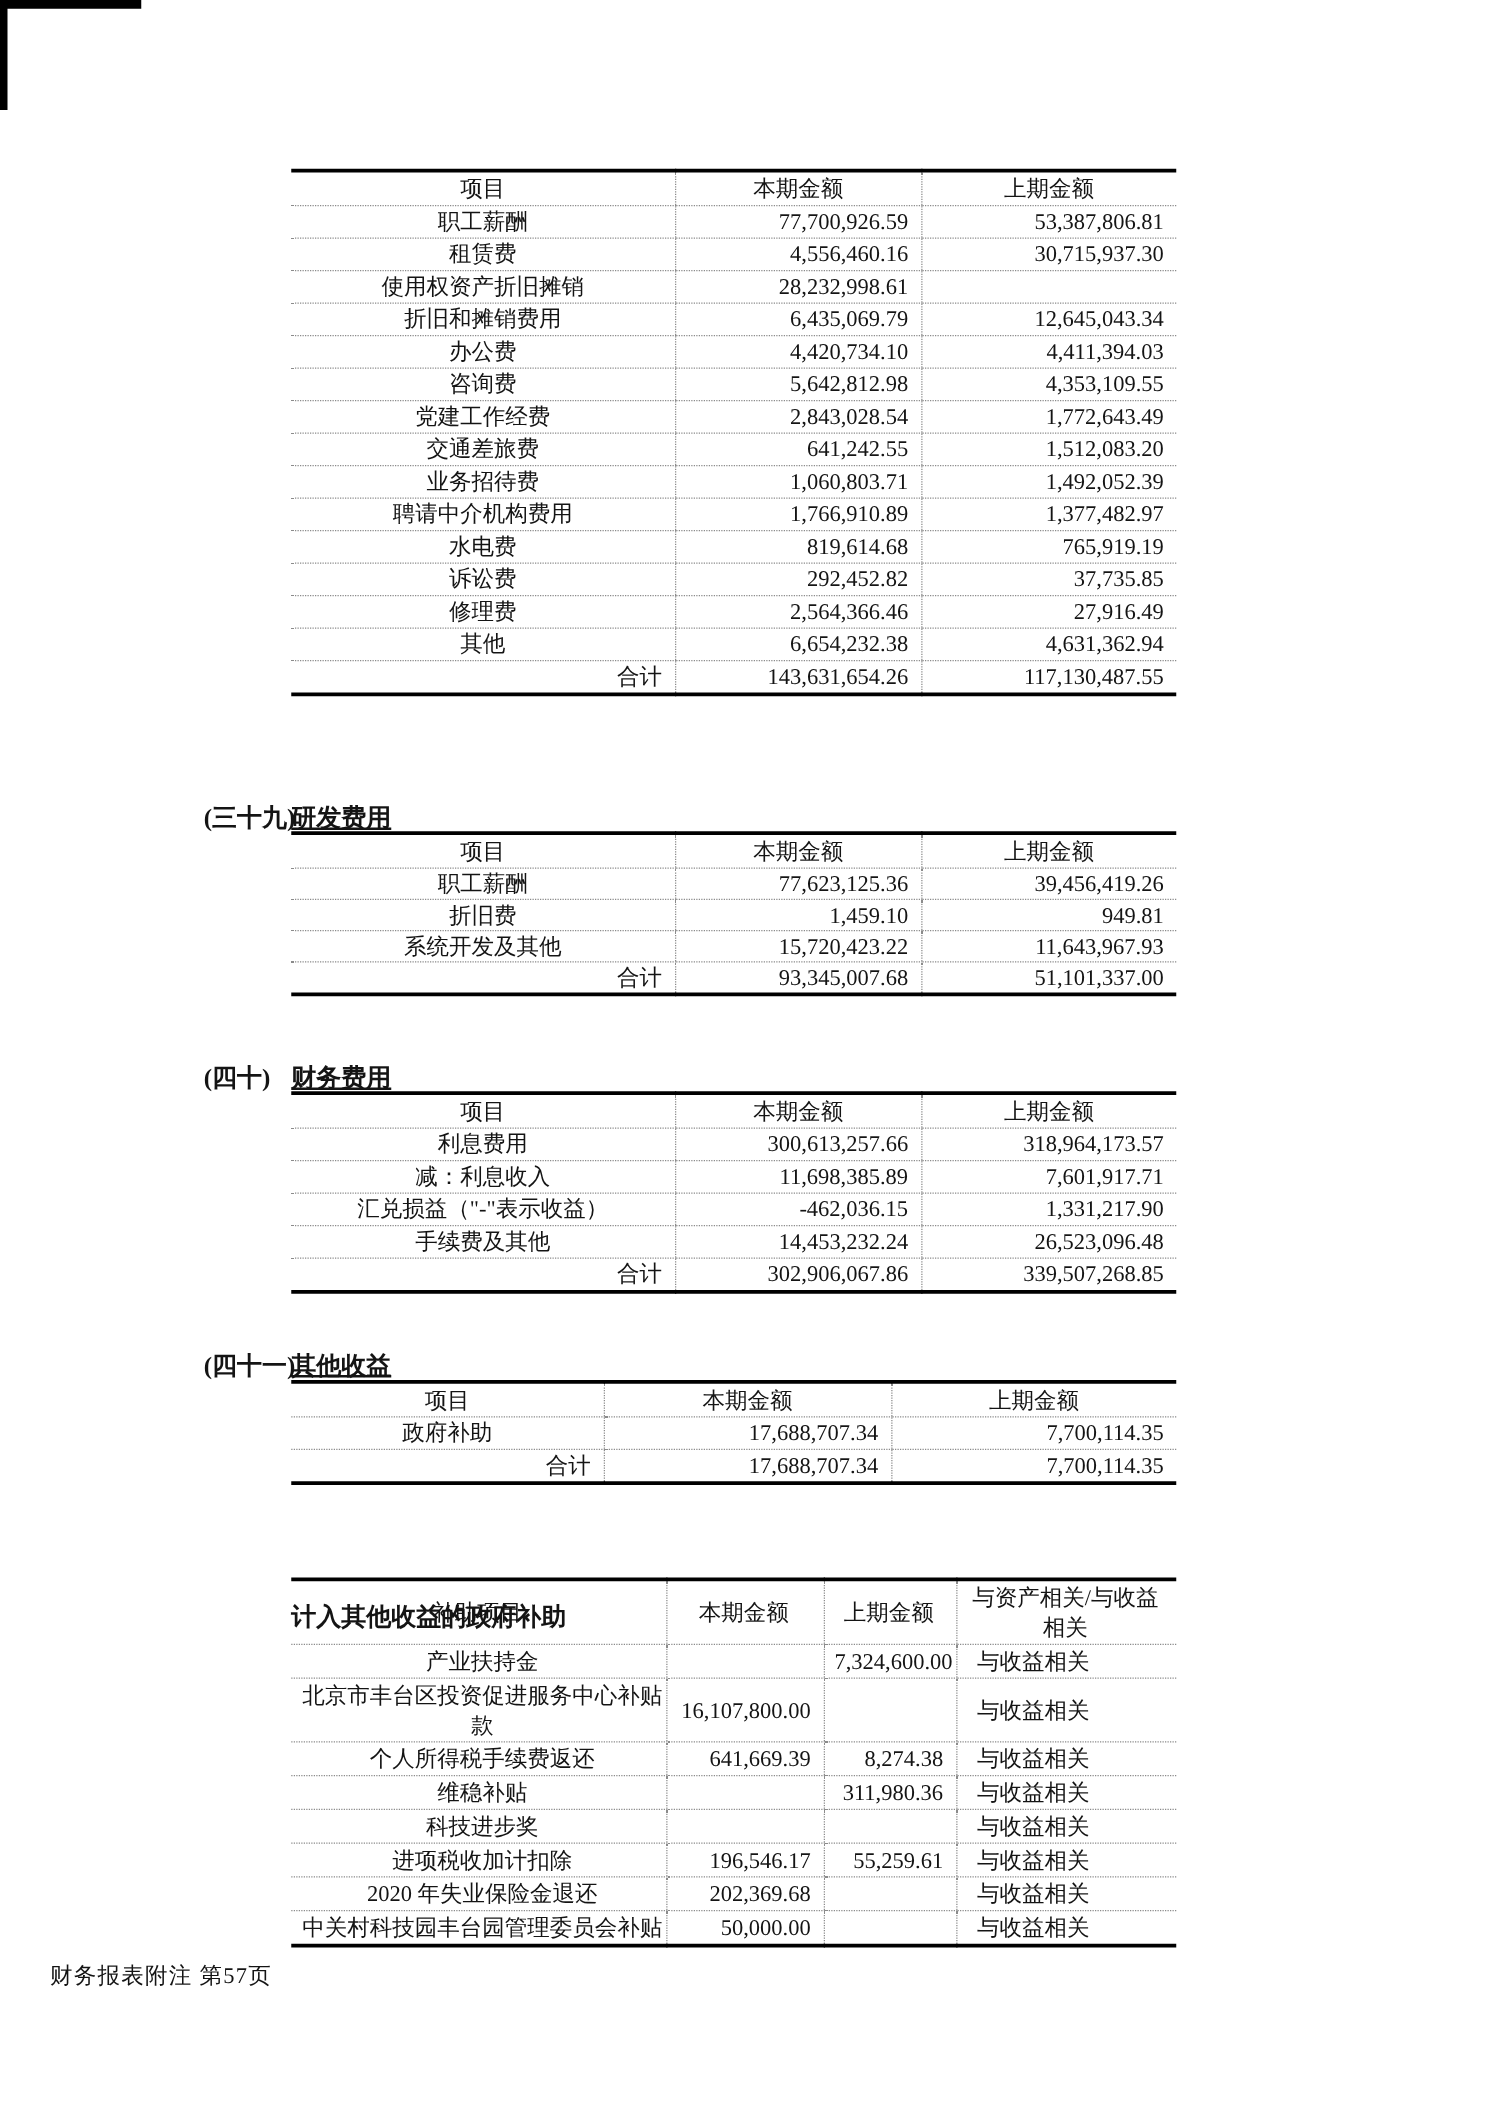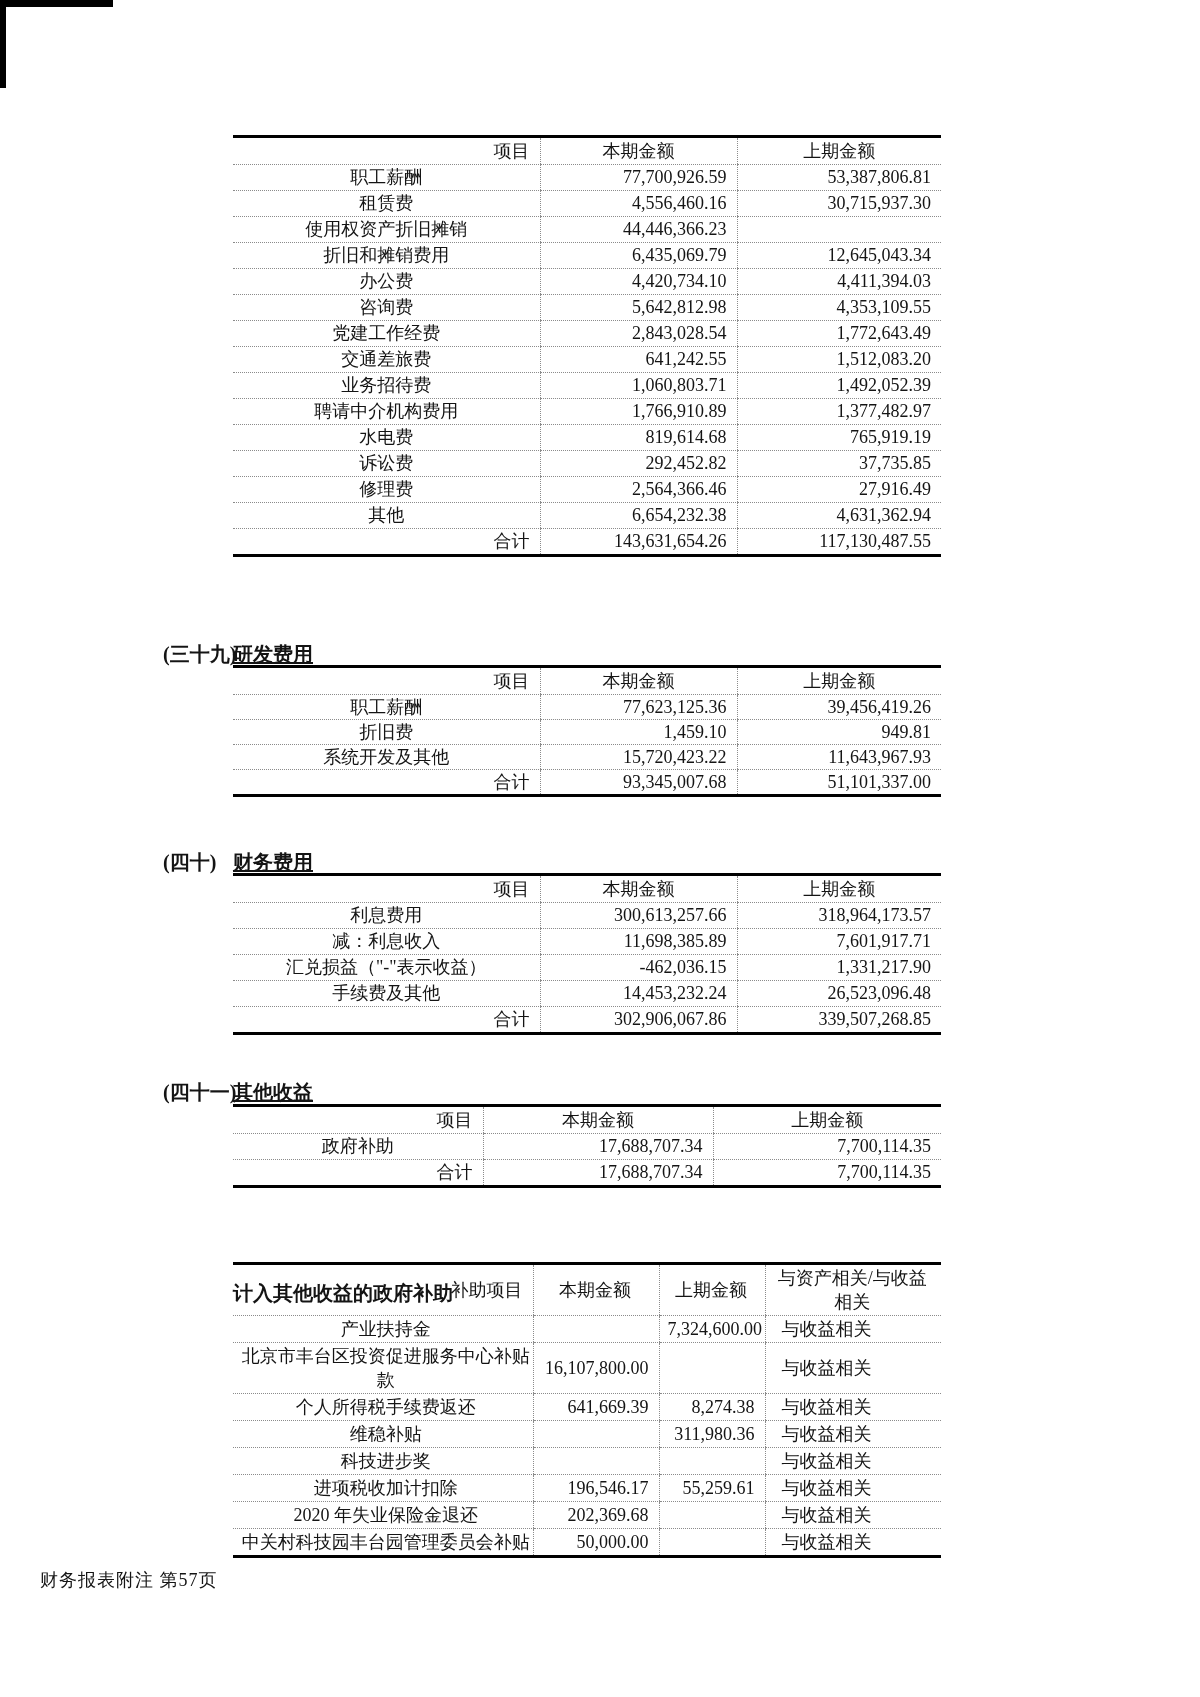--- a/index.html
+++ b/index.html
@@ -27,21 +27,21 @@
     border-top:3px solid #000;border-bottom:3px solid #000;
     font-size:18px;
   }
   .tbl th,.tbl td{
     border-bottom:1px dotted #8b8b8b;
     border-left:1px dotted #8b8b8b;
     padding:0 10px;height:25px;line-height:25px;
     overflow:hidden;white-space:nowrap;
     font-weight:normal;
   }
-  .tbl th:first-child,.tbl td:first-child{border-left:none;text-align:right;}
+  .tbl th:first-child,.tbl td:first-child{border-left:none;}
   .tbl th{text-align:center;height:26px;line-height:26px;}
   .tbl td{text-align:right;}
   .tbl td:first-child{text-align:center;}
   .tbl tr:last-child td{border-bottom:none;}
   .tbl tr.total-row td:first-child{text-align:right;}
 
   
   .t-rd td{height:24px;line-height:24px;}
   
   .t-gov th,.t-gov td{white-space:normal;height:auto;line-height:24px;padding:1px 10px 1px 8px;}
@@ -81,21 +81,21 @@
           <td>77,700,926.59</td>
           <td>53,387,806.81</td>
         </tr>
         <tr>
           <td>租赁费</td>
           <td>4,556,460.16</td>
           <td>30,715,937.30</td>
         </tr>
         <tr>
           <td>使用权资产折旧摊销</td>
-          <td>44,446,366.23</td>
+          <td>28,232,998.61</td>
           <td></td>
         </tr>
         <tr>
           <td>折旧和摊销费用</td>
           <td>6,435,069.79</td>
           <td>12,645,043.34</td>
         </tr>
         <tr>
           <td>办公费</td>
           <td>4,420,734.10</td>

